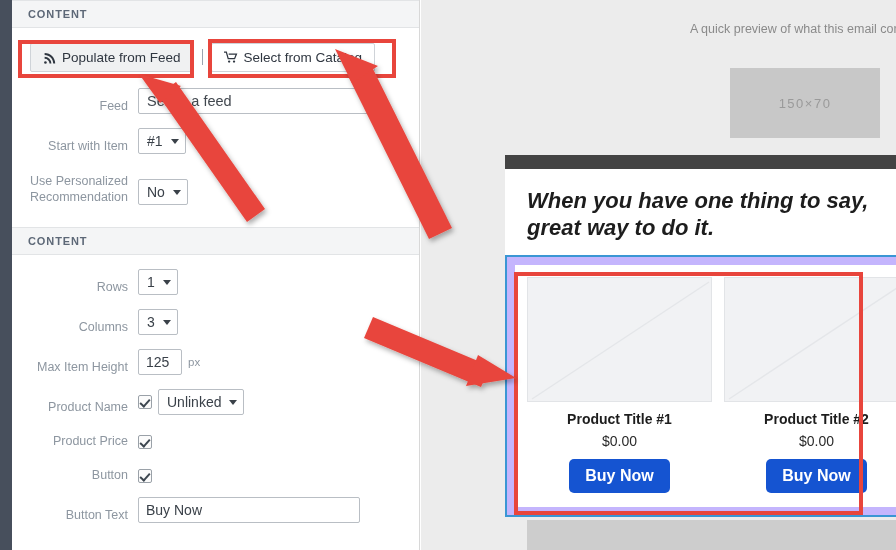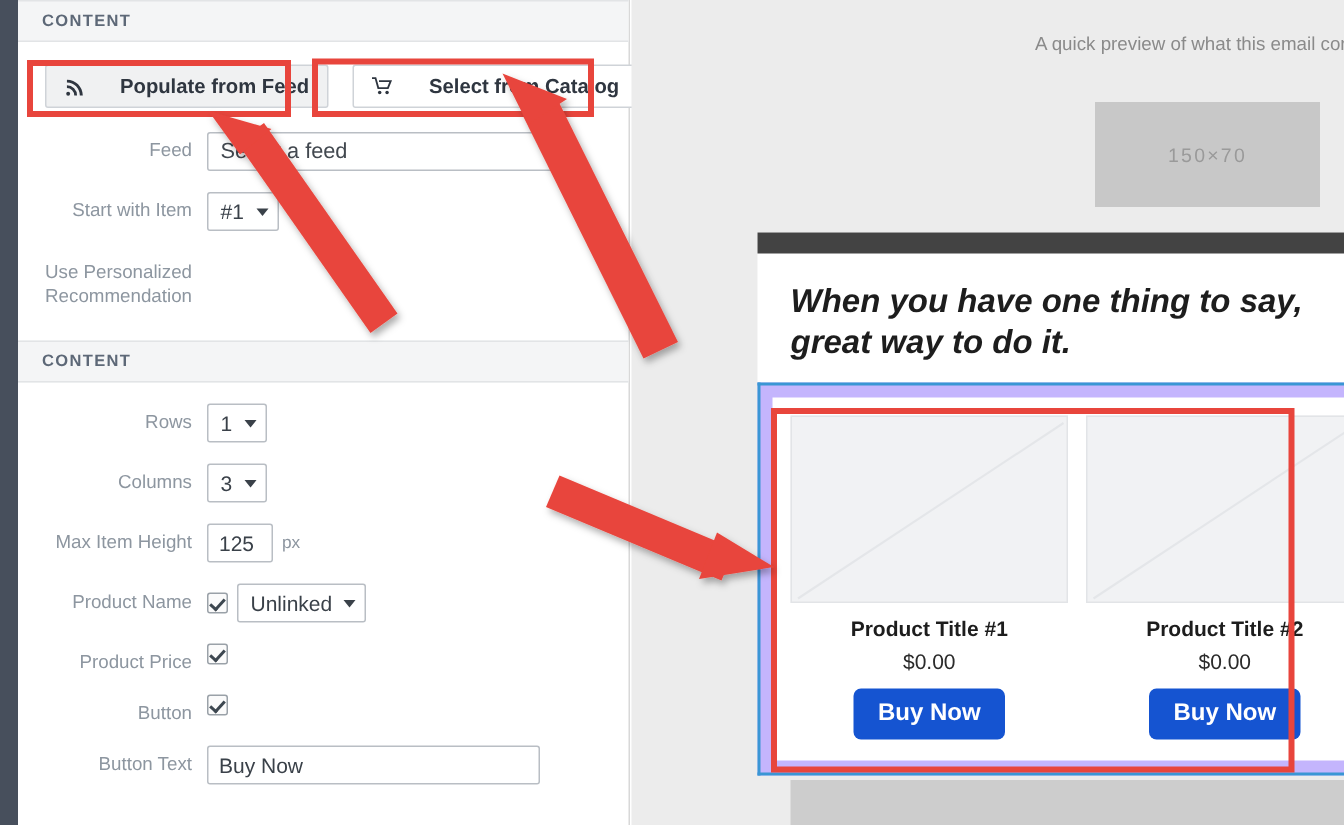--- a/index.html
+++ b/index.html
@@ -50,42 +50,42 @@
   }
   .section-body { padding: 0; }
 
   
   .tabrow {
     display: flex; align-items: center;
     padding: 12px 0 0 18px;
     height: 46px;
   }
   .tabbtn {
-    display: inline-flex; align-items: center; gap: 24px;
+    display: inline-flex; align-items: center; gap: 6px;
     height: 29px;
     padding: 0 12px;
     font-size: 13.5px;
-    font-weight: bold;
+    font-weight: normal;
     color: #2f3640;
     border: 1px solid #cfd3d8;
     background: #f0f1f2;
     border-radius: 2px;
     white-space: nowrap;
   }
   .tabbtn.plain { background: #ffffff; }
   .tabsep {
     display: inline-block;
     width: 1px; height: 16px;
     background: #9aa4b0;
     margin: 0 8px;
   }
 
   
   .frow {
-    display: flex; align-items: flex-start;
+    display: flex; align-items: flex-end;
     padding: 0 0 0 0;
     margin-top: 14px;
   }
   .flabel {
     width: 126px;
     text-align: right;
     padding-right: 10px;
     font-size: 12.5px;
     color: #8d96a0;
     line-height: 15px;
@@ -290,20 +290,26 @@
             <span>#1</span>
             <span class="caret-dn"></span>
           </div>
         </div>
       </div>
 
       <div class="frow">
         <div class="flabel two">
           <div>Use Personalized</div>
           <div>Recommendation</div>
+        </div>
+        <div class="fctl">
+          <div class="sel tiny">
+            <span>No</span>
+            <span class="caret-dn"></span>
+          </div>
         </div>
       </div>
 
       <div style="height:22px"></div>
     </div>
 
     <div class="section-head">
       <span>CONTENT</span>
     </div>
 

